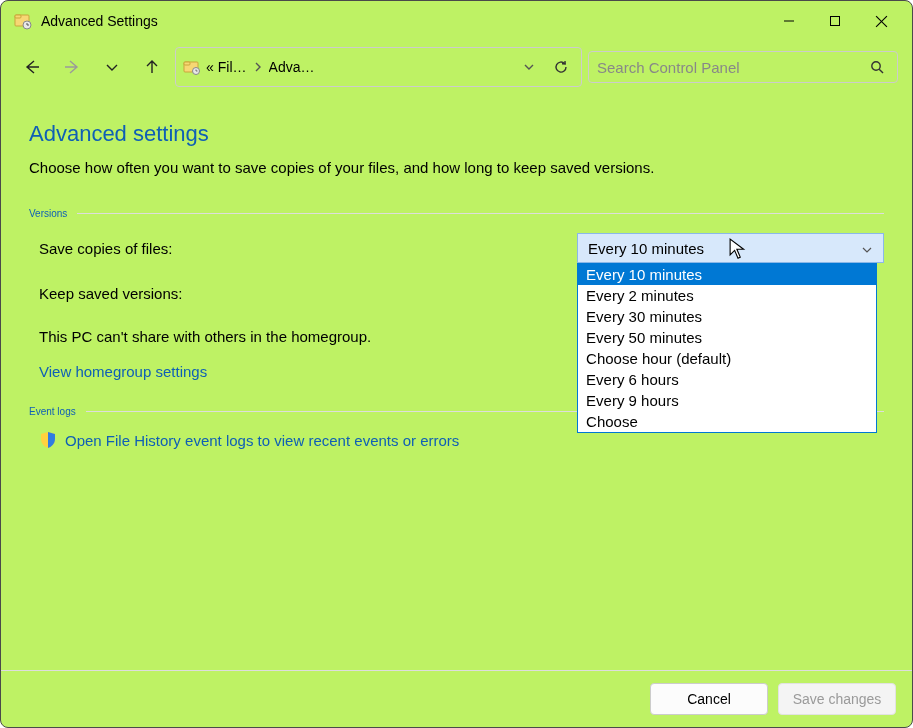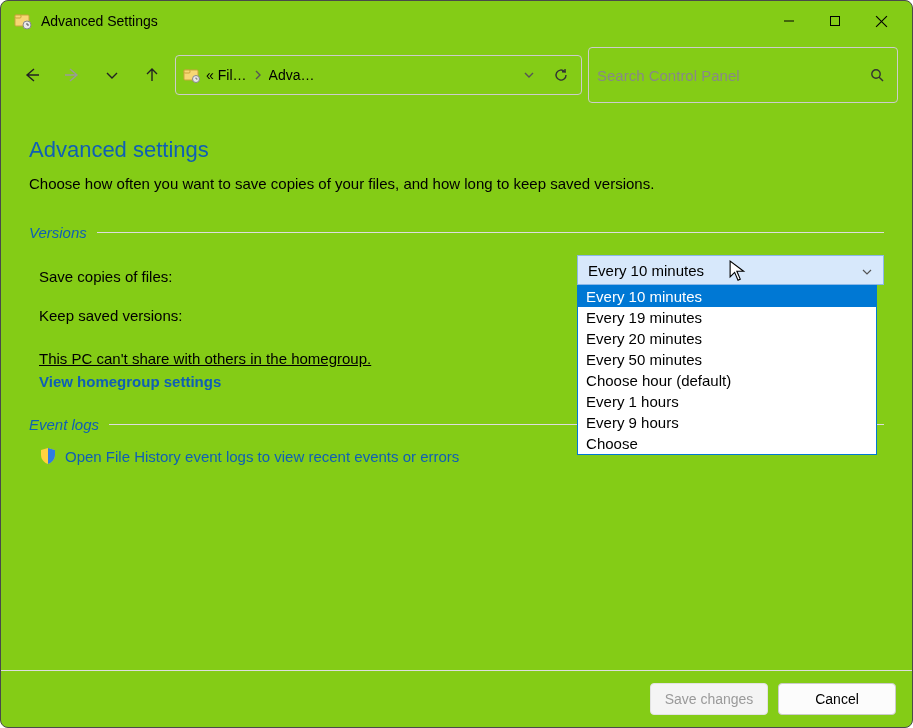--- a/index.html
+++ b/index.html
@@ -1,17 +1,17 @@
 <!DOCTYPE html>
 <html><head>
   <meta charset="utf-8">
   <style>
     * { box-sizing: border-box; margin: 0; padding: 0; }
     html, body { width: 913px; height: 728px; font-family: "Segoe UI", Arial, sans-serif; background: #fff; overflow: hidden; }
-    .window { width: 100%; height: 100%; border: 1px solid #4a4a4a; border-radius: 8px; display: flex; flex-direction: column; background: #84cc16; }
+    .window { width: 100%; height: 100%; border: 1px solid #4a4a4a; border-radius: 8px; display: flex; flex-direction: column; background: #bef264; }
 
     
     .titlebar { display: flex; align-items: center; height: 40px; padding: 0 4px 0 12px; }
     .titlebar-icon { width: 20px; height: 20px; margin-right: 8px; }
     .titlebar-title { font-size: 14px; flex: 0 0 auto; }
     .titlebar-spacer { flex: 1; }
     .titlebar-btn { width: 46px; height: 40px; display: flex; align-items: center; justify-content: center; background: transparent; border: none; }
     .titlebar-btn:last-child { margin-right: 4px; }
     .titlebar-btn svg { display: block; }
 
@@ -20,48 +20,48 @@
     .nav-btn { width: 34px; height: 34px; display: flex; align-items: center; justify-content: center; background: transparent; border: none; color: #000; }
     .nav-btn svg { stroke: #222; }
 
     .addressbar { flex: 1; display: flex; align-items: center; border: 1px solid #ccc; border-radius: 4px; height: 40px; padding: 0 6px; gap: 4px; min-width: 0; }
     .addressbar-icon { width: 20px; height: 20px; flex: 0 0 auto; }
     .crumb { font-size: 14px; white-space: nowrap; overflow: hidden; text-overflow: ellipsis; }
     .crumb-sep { width: 14px; height: 14px; flex: 0 0 auto; }
     .ab-spacer { flex: 1; }
     .ab-btn { width: 28px; height: 28px; display: flex; align-items: center; justify-content: center; background: transparent; border: none; }
 
-    .searchbar { width: 310px; display: flex; align-items: center; border: 1px solid #ccc; border-radius: 4px; height: 56px; padding: 0 8px; }
+    .searchbar { width: 310px; display: flex; align-items: center; border: 1px solid #ccc; border-radius: 4px; height: 32px; padding: 0 8px; }
     .searchbar input { flex: 1; border: none; outline: none; font-size: 15px; color: #333; background: transparent; }
     .searchbar input::placeholder { color: #888; }
     .search-icon-btn { width: 24px; height: 24px; display: flex; align-items: center; justify-content: center; background: transparent; border: none; }
 
     
     .content { flex: 1; padding: 20px 28px; position: relative; overflow: hidden; }
     .page-title { font-size: 22px; color: #0f5fb5; font-weight: 400; margin-bottom: 12px; }
     .page-desc { font-size: 15px; color: #000; margin-bottom: 32px; }
 
     .group-header { display: flex; align-items: center; margin-bottom: 14px; }
-    .group-header-label { color: #0f5fb5; font-size: 15px; margin-right: 10px; white-space: nowrap; font-style: italic; }
+    .group-header-label { color: #0f5fb5; font-size: 10px; margin-right: 10px; white-space: nowrap; }
     .group-header-line { flex: 1; height: 1px; background: #ddd; }
 
-    .field-row { display: flex; align-items: flex-end; margin-bottom: 22px; padding-left: 10px; }
+    .field-row { display: flex; align-items: center; margin-bottom: 22px; padding-left: 10px; }
     .field-label { font-size: 15px; color: #000; width: 540px; }
 
     .combobox { position: relative; width: 308px; }
     .combobox-display { height: 30px; border: 1px solid #8bb8e8; background: #d7e8fb; display: flex; align-items: center; padding: 0 10px; font-size: 15px; justify-content: space-between; }
     .combobox-chevron { width: 12px; height: 12px; }
 
     .dropdown { position: absolute; top: 30px; left: 0; width: 300px; border: 1px solid #0078d4; background: #fff; z-index: 10; }
     .dropdown-item { padding: 2px 8px; font-size: 15px; cursor: default; }
     .dropdown-item.selected { background: #0078d4; color: #fff; }
 
     .cursor-arrow { position: absolute; width: 18px; height: 18px; pointer-events: none; }
 
-    .plain-text { font-size: 15px; color: #000; padding-left: 10px; margin-bottom: 6px; text-decoration: underline; }
+    .plain-text { font-size: 15px; color: #000; padding-left: 10px; margin-bottom: 18px; }
     .link { font-size: 15px; color: #0f5fb5; cursor: pointer; }
     .link-row { display: flex; align-items: center; gap: 8px; padding-left: 10px; margin-bottom: 20px; }
     .shield-icon { width: 18px; height: 18px; }
 
     
     .footer { border-top: 1px solid #ddd; padding: 12px 16px; display: flex; justify-content: flex-end; gap: 10px; }
     .btn { min-width: 118px; height: 32px; border: 1px solid #ccc; background: #fcfcfc; border-radius: 4px; font-size: 14px; font-family: inherit; cursor: pointer; }
     .btn.disabled { color: #9a9a9a; background: #f4f4f4; border-color: #e2e2e2; cursor: default; }
 
     .group-block { margin-bottom: 26px; }
@@ -180,44 +180,44 @@
           <div class="combobox-display">
             <span>Every 10 minutes</span>
             <span class="combobox-chevron">
               <svg viewBox="0 0 12 12">
                   <path d="M2 4 L6 8 L10 4" stroke="#555" stroke-width="1.2" fill="none"></path>
                 </svg>
             </span>
           </div>
           <div class="dropdown" id="dropdown-list">
               <div class="dropdown-item selected">Every 10 minutes</div>
-              <div class="dropdown-item">Every 19 minutes</div>
-              <div class="dropdown-item">Every 20 minutes</div>
+              <div class="dropdown-item">Every 2 minutes</div>
+              <div class="dropdown-item">Every 30 minutes</div>
               <div class="dropdown-item">Every 50 minutes</div>
               <div class="dropdown-item">Choose hour (default)</div>
-              <div class="dropdown-item">Every 1 hours</div>
+              <div class="dropdown-item">Every 6 hours</div>
               <div class="dropdown-item">Every 9 hours</div>
               <div class="dropdown-item">Choose</div>
             </div>
           <span class="cursor-arrow" style="left:152px; top:5px;">
             <svg viewBox="0 0 16 20">
                 <path d="M1 1 L1 15 L5 11 L8 18 L10 17 L7 10 L13 10 Z" fill="#fff" stroke="#000" stroke-width="1"></path>
               </svg>
           </span>
         </div>
       </div>
 
       <div class="field-row">
         <span class="field-label">Keep saved versions:</span>
       </div>
     </div>
 
     <div class="group-block">
       <p class="plain-text">This PC can't share with others in the homegroup.</p>
-      <div class="link-row" style="padding-left:10px;font-weight:bold;">
+      <div class="link-row" style="padding-left:10px;">
         <span class="link">View homegroup settings</span>
       </div>
     </div>
 
     <div class="group-block">
       <div class="group-header">
         <span class="group-header-label">Event logs</span>
         <span class="group-header-line"></span>
       </div>
       <div class="link-row">
@@ -227,17 +227,17 @@
               <path d="M9 1 L16 3 V8 C16 13 12 16 9 17 V1 Z" fill="#2f7de0"></path>
             </svg>
         </span>
         <span class="link">Open File History event logs to view recent events or errors</span>
       </div>
     </div>
 
   </div>
 
   <div class="footer">
+    <button class="btn">Cancel</button>
     <button class="btn disabled">Save changes</button>
-    <button class="btn">Cancel</button>
   </div>
 
 </div>
 
 </body></html>

